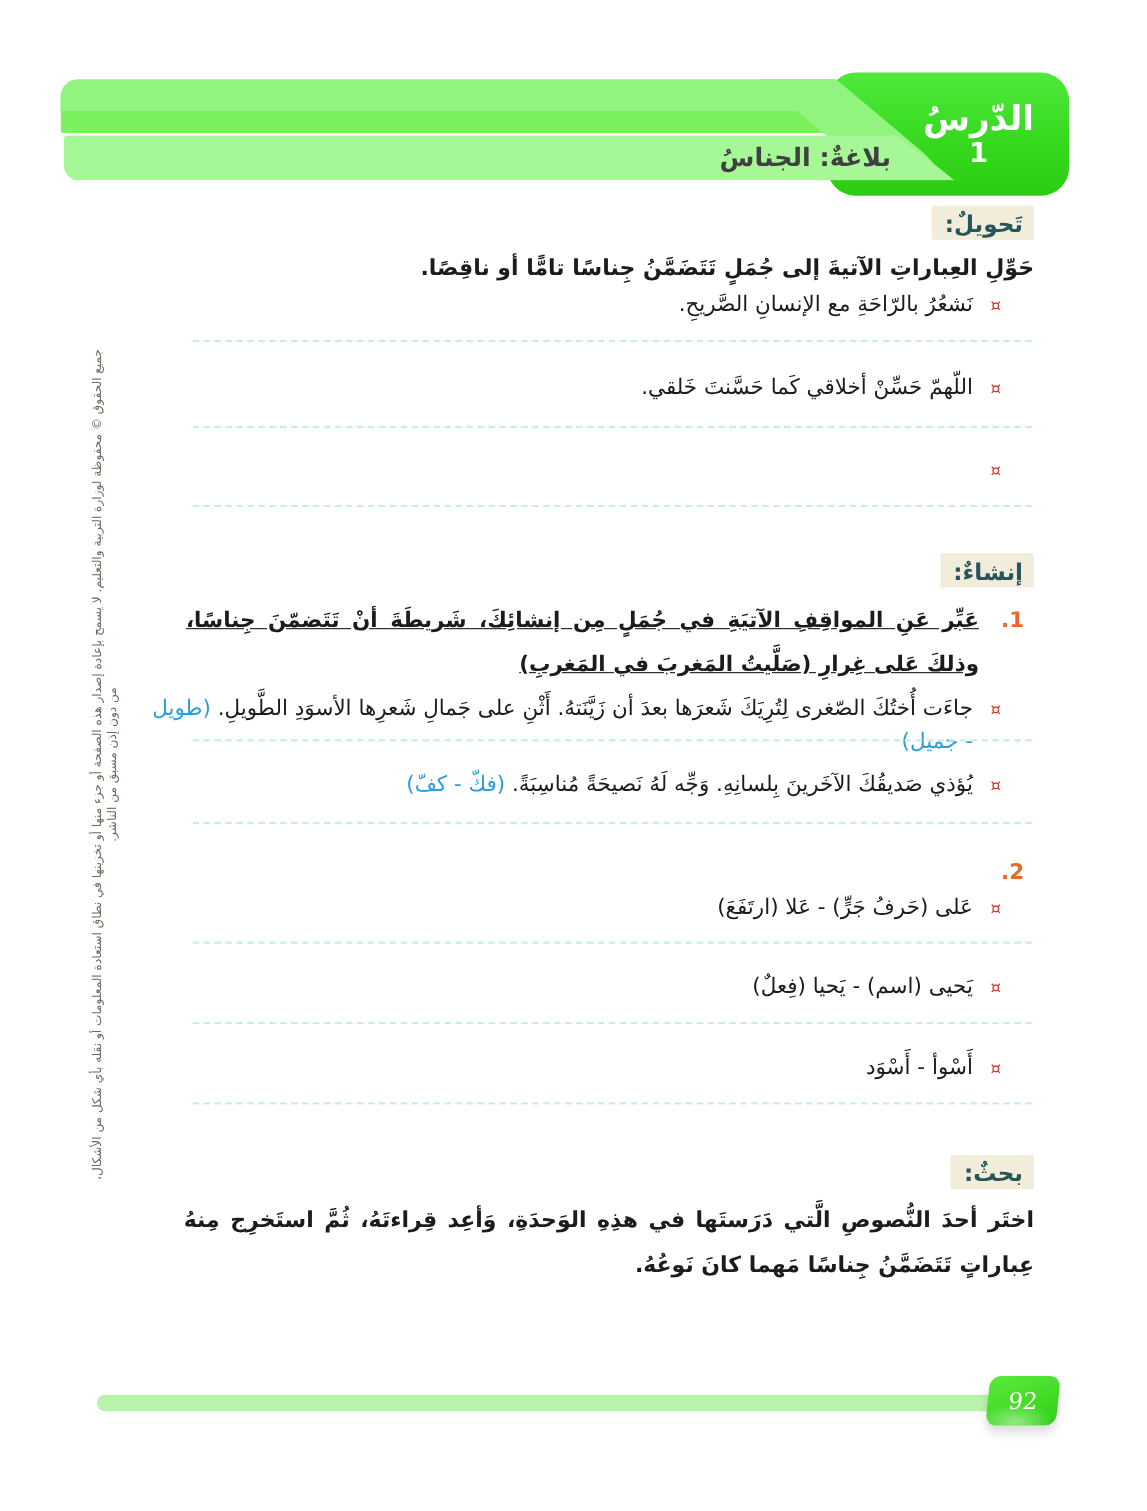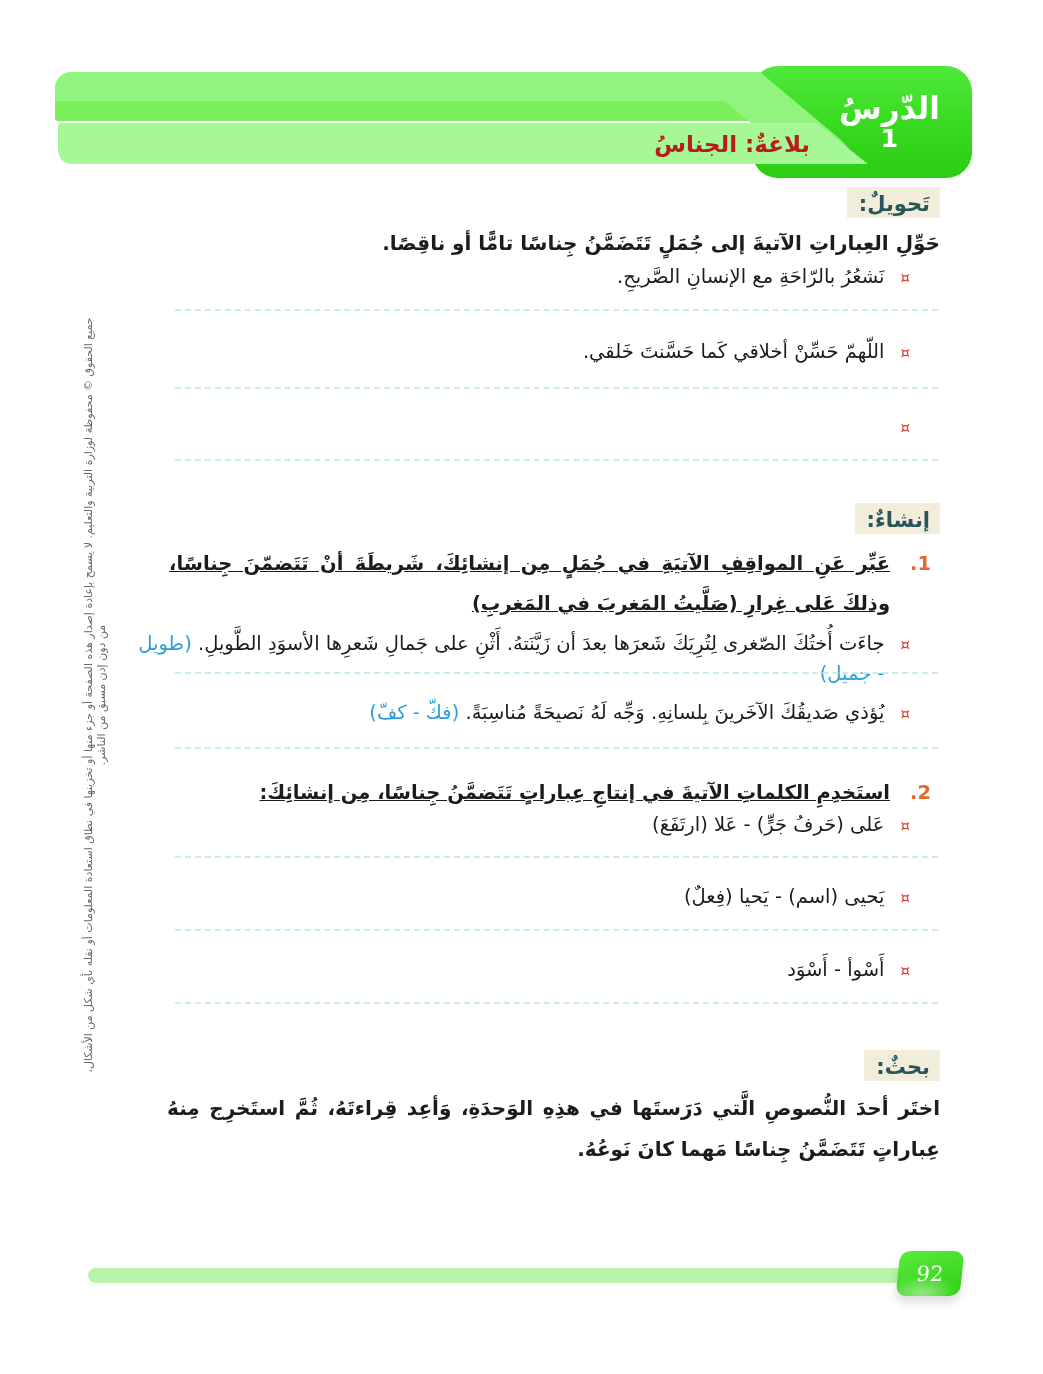--- a/index.html
+++ b/index.html
@@ -16,21 +16,21 @@
            display:flex;flex-direction:column;align-items:center;justify-content:center;
            padding-left:55px;box-sizing:border-box;color:#fff;text-align:center;}
   .lesson-title{font-size:31px;font-weight:bold;line-height:1.05;}
   .lesson-num{font-size:25px;font-weight:bold;line-height:1.1;}
   .hdr-swoosh{position:absolute;left:690px;top:72px;width:70px;height:91px;background:#90f47e;
            transform:skewX(50deg);transform-origin:0 0;z-index:3;border-radius:0 0 26px 6px;}
   .hdr-sub{position:absolute;left:58px;top:123px;width:810px;height:41px;background:#a6f796;z-index:4;
            clip-path:polygon(0 0,calc(100% - 52px) 0,100% 100%,0 100%);
            border-radius:4px 0 0 14px;direction:rtl;display:flex;align-items:center;
            padding-right:58px;box-sizing:border-box;}
-  .subtitle{color:#b91c1c;font-weight:bold;font-size:23px;}
+  .subtitle{color:#404040;font-weight:bold;font-size:23px;}
 
   
   .sec-label{position:absolute;right:103px;background:#f2ecda;color:#27555a;font-weight:bold;
            font-size:21px;line-height:1.35;padding:3px 10px 0 12px;direction:rtl;}
 
   
   .instruction{position:absolute;right:103px;direction:rtl;font-weight:bold;font-size:20px;}
   .num-item{position:absolute;right:112px;width:762px;direction:rtl;display:flex;gap:20px;
            font-weight:bold;font-size:19.5px;line-height:40px;}
   .num-item .num{color:#e8682c;flex:none;}
@@ -110,21 +110,20 @@
   <div class="dash" style="top:672px;"></div>
 
   <div class="b-row" style="top:698px;">
     <span class="b-glyph">¤</span>
     <span><span>يُؤذي صَديقُكَ الآخَرينَ بِلسانِهِ. وَجِّه لَهُ نَصيحَةً مُناسِبَةً.</span> <span class="hint">(فكّ - كفّ)</span></span>
   </div>
   <div class="dash" style="top:747px;"></div>
 
   <div class="num-item" style="top:773px;">
     <span class="num">2.</span>
-    <span class="itxt">استَخدِمِ الكلماتِ الآتيةَ في إنتاجِ عِباراتٍ تَتَضمَّنُ جِناسًا، مِن إنشائِكَ:</span>
   </div>
 
   <div class="b-row" style="top:810px;">
     <span class="b-glyph">¤</span>
     <span>عَلى (حَرفُ جَرٍّ) - عَلا (ارتَفَعَ)</span>
   </div>
   <div class="dash" style="top:856px;"></div>
 
   <div class="b-row" style="top:882px;">
     <span class="b-glyph">¤</span>

